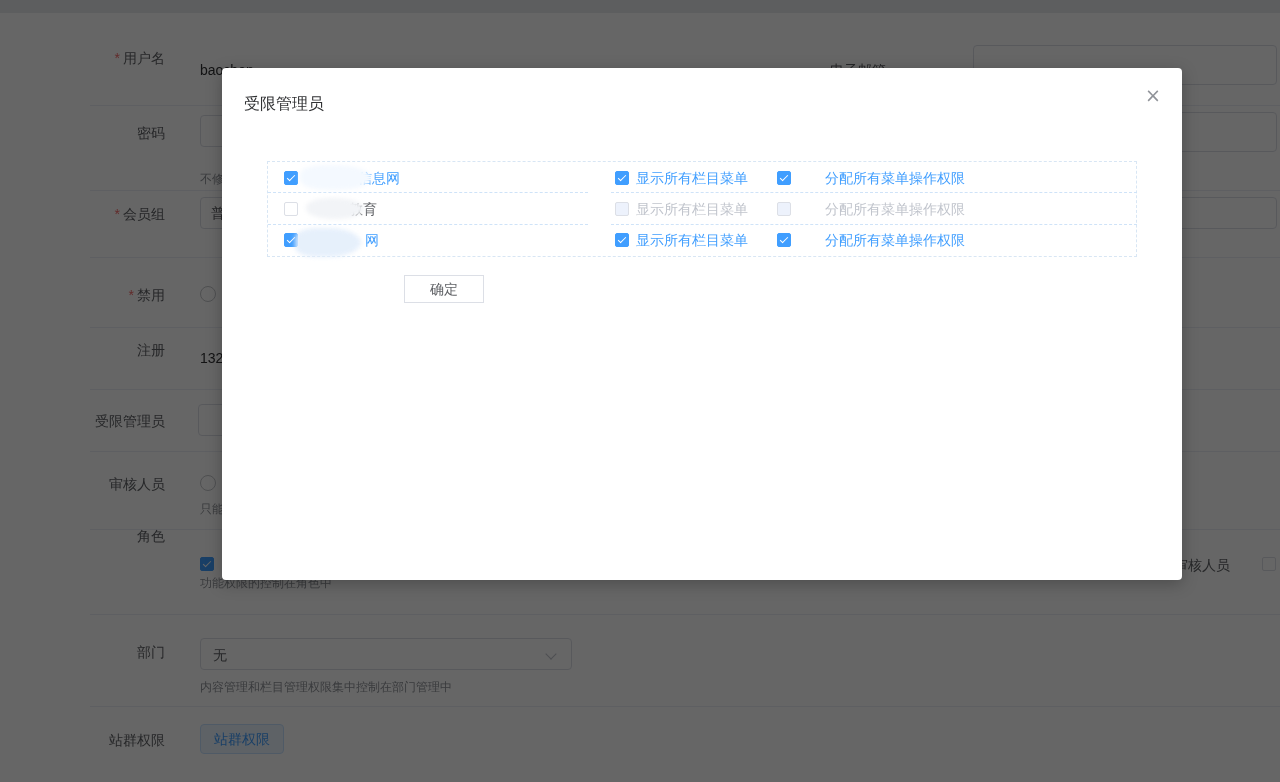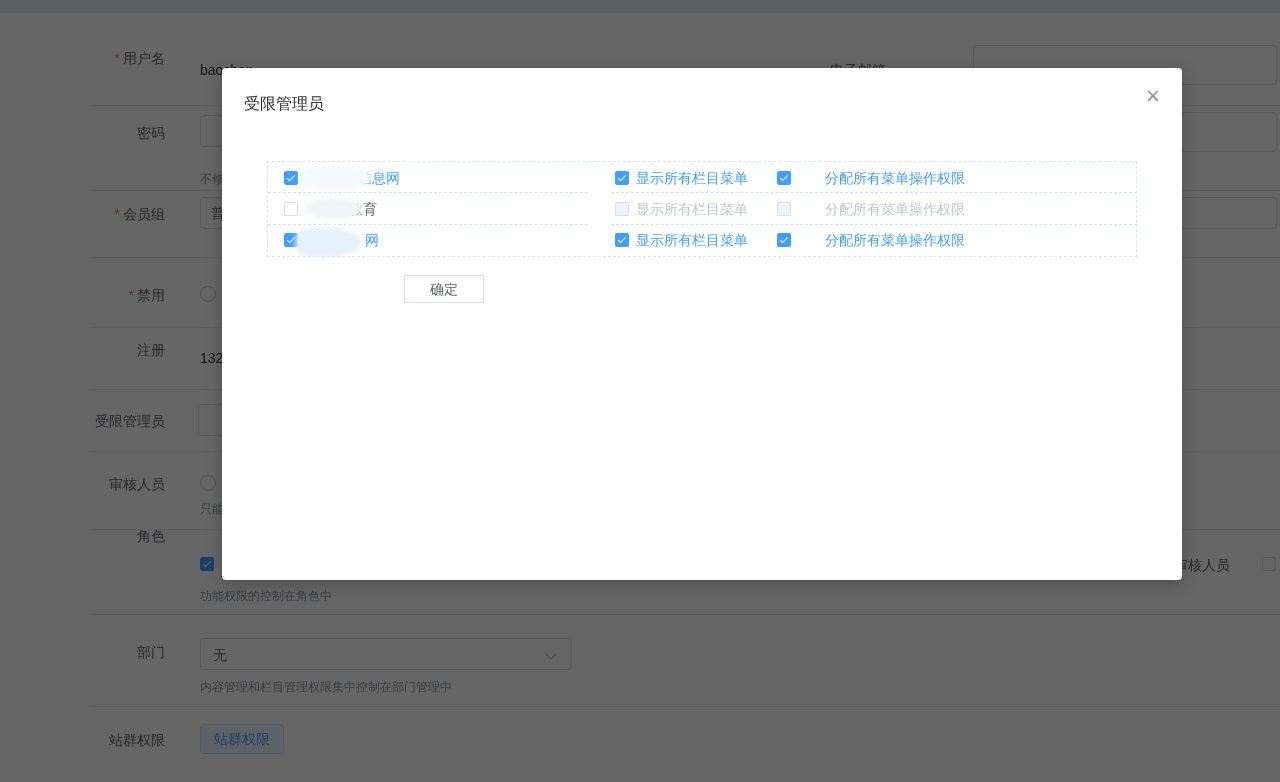--- a/index.html
+++ b/index.html
@@ -98,21 +98,21 @@
   <div class="inbox" style="top:404px;left:198px"></div>
 
   <div class="lbl" style="top:476px">审核人员</div>
   <span class="rad" style="left:200px;top:475px"></span>
   <div class="help" style="top:502px">只能</div>
 
   <div class="lbl" style="top:528px">角色</div>
   <span class="cbx abs checked" style="left:200px;top:557px">
       <i class="tick"></i>
     </span>
-  <div class="help" style="top:589px">功能权限的控制在角色中</div>
+  <div class="help" style="top:576px">功能权限的控制在角色中</div>
 
   <div class="lbl" style="top:644px">部门</div>
   <div class="selectbox">
     <span class="stext">无</span>
     <span class="chev"></span>
   </div>
   <div class="help" style="top:680px">内容管理和栏目管理权限集中控制在部门管理中</div>
 
   <div class="lbl" style="top:732px">站群权限</div>
   <div class="sg-btn">站群权限</div>

